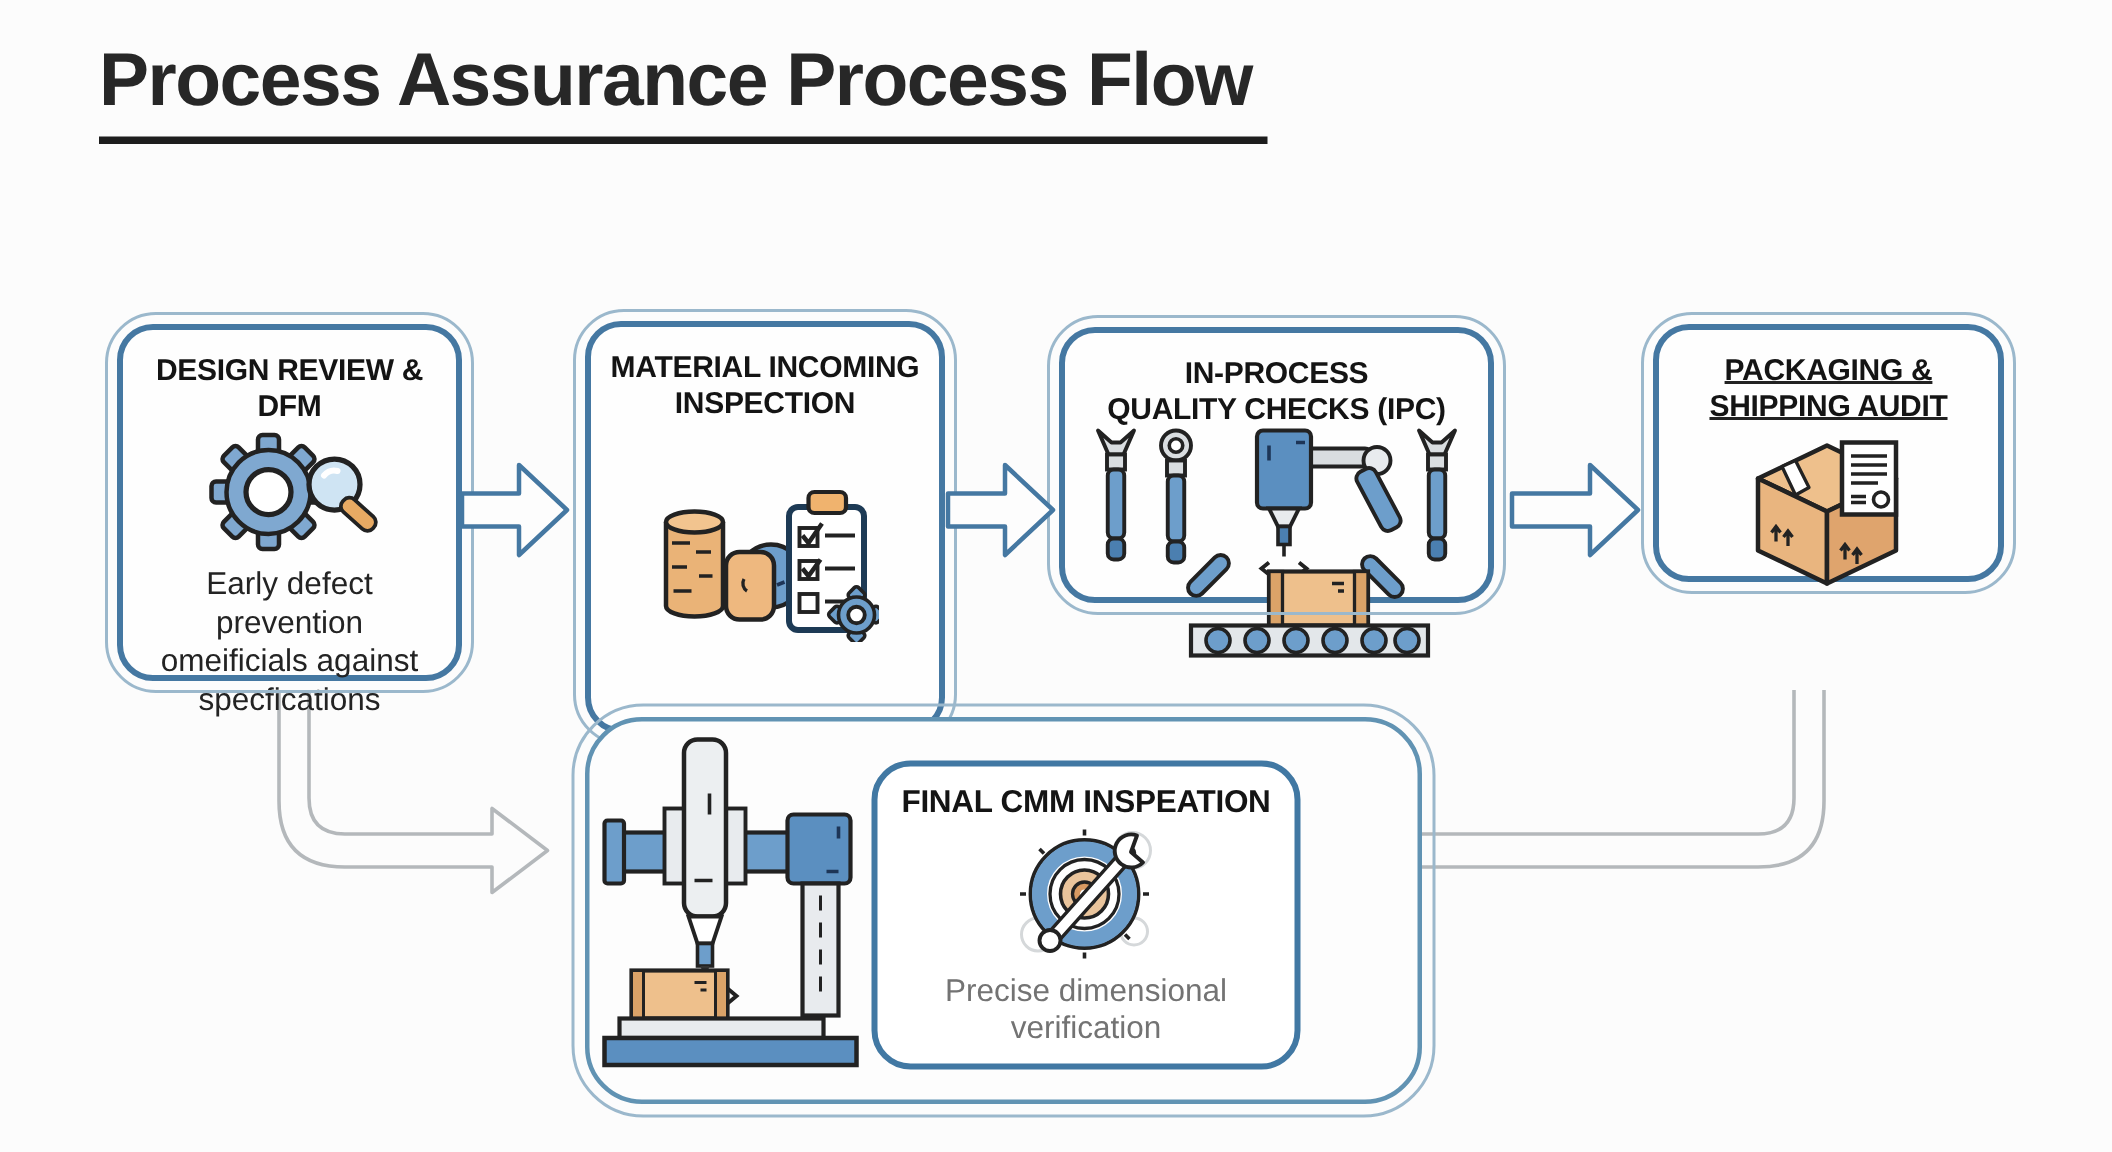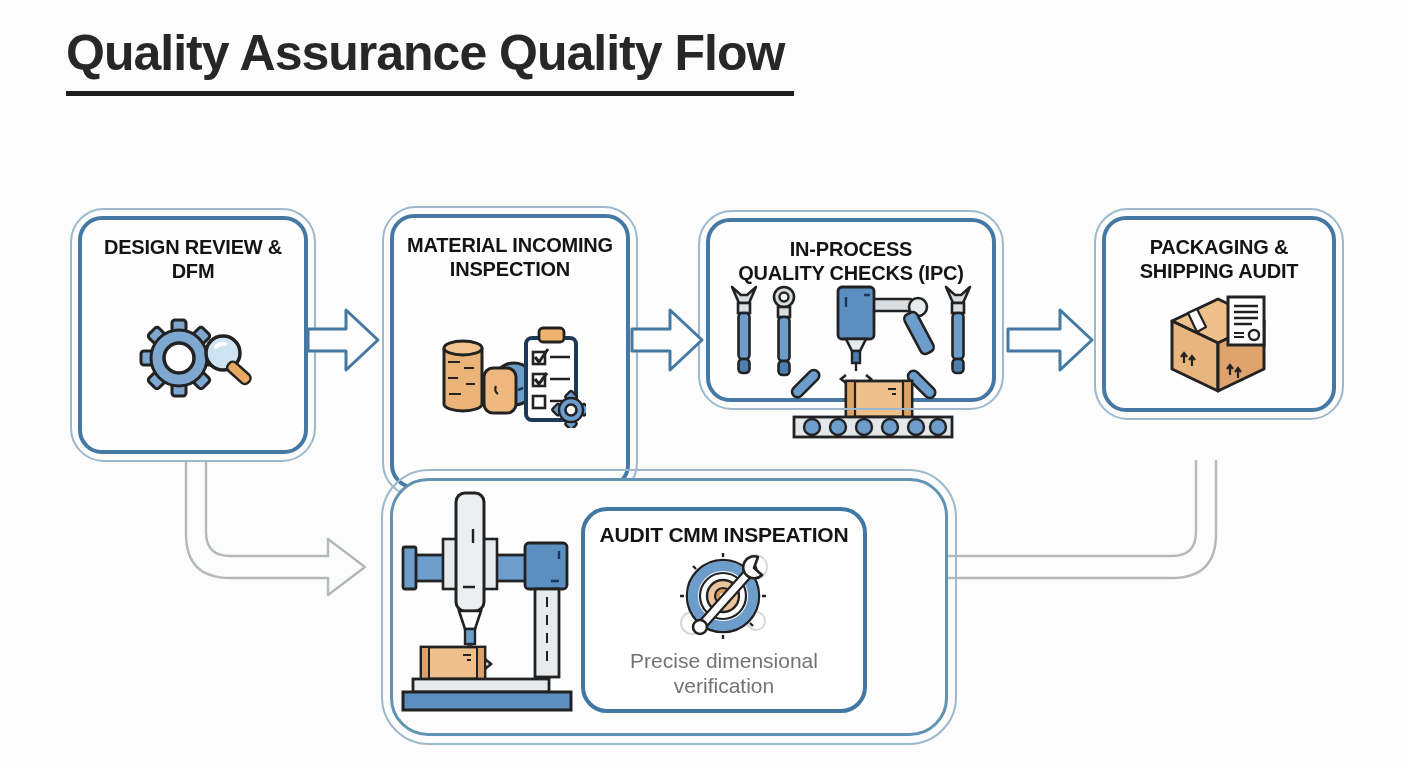--- a/index.html
+++ b/index.html
@@ -48,21 +48,21 @@
     padding:12px 8px 10px;
   }
   .final-title{font-weight:700;font-size:21px;color:#141414;letter-spacing:-0.2px;text-align:center;}
   .final-desc{font-size:21px;line-height:1.22;text-align:center;color:#737373;white-space:pre-line;}
 </style>
 </head>
 <body>
 
 <div class="canvas">
 
-  <h1 class="title">Quality Assurance Quality Flow</h1>
+  <h1 class="title">Process Assurance Process Flow</h1>
 
   <svg class="connectors" width="1408" height="768" viewBox="0 0 1408 768">
     <path d="M 186 460 L 186 534 Q 186 578 230 578 L 328 578 L 328 595 L 365 567 L 328 539 L 328 556 L 230 556 Q 206 556 206 532 L 206 460" fill="none" stroke="#b4b8bb" stroke-width="2.4" stroke-linejoin="round"></path>
     <path d="M 1216 460 L 1216 534 Q 1216 578 1172 578 L 924 578 L 924 595 L 887 567 L 924 539 L 924 556 L 1172 556 Q 1196 556 1196 532 L 1196 460" fill="none" stroke="#b4b8bb" stroke-width="2.4" stroke-linejoin="round"></path>
     <path d="M 508 452 L 508 480 M 537 452 L 537 480" fill="none" stroke="#7fa6bf" stroke-width="2.4"></path>
   </svg>
 
   <section class="card" style="left:78px;top:216px;width:230px;height:238px;">
     <span class="halo"></span>
     <div class="card-title">DESIGN REVIEW &amp; DFM</div>
@@ -78,20 +78,23 @@
           <rect x="19" y="60" width="14" height="14" rx="3" transform="rotate(-45 26 67)"></rect>
           <rect x="63" y="60" width="14" height="14" rx="3" transform="rotate(45 70 67)"></rect>
           <circle cx="48" cy="45" r="28"></circle>
         </g>
         <circle cx="48" cy="45" r="15" fill="#fff" stroke="#222" stroke-width="3.5"></circle>
         <circle cx="92" cy="40" r="17" fill="#cfe4f3" stroke="#222" stroke-width="3.5"></circle>
         <path d="M85 34 a9 9 0 0 1 9 -3" fill="none" stroke="#fff" stroke-width="4" stroke-linecap="round"></path>
         <rect x="98" y="50" width="27" height="11" rx="5" fill="#e8aa63" stroke="#222" stroke-width="2.5" transform="rotate(42 104 53)"></rect>
       </svg>
     </div>
+    <div class="card-desc">Early defect prevention
+omeificials against
+specfications</div>
   </section>
 
   <section class="card" style="left:390px;top:214px;width:240px;height:275px;">
     <span class="halo"></span>
     <div class="card-title">MATERIAL INCOMING
 INSPECTION</div>
     <div class="card-icon">
       <svg width="152" height="104" viewBox="0 0 152 104">
         <circle cx="80" cy="60" r="21" fill="#6d9ecb" stroke="#222" stroke-width="3"></circle>
         <path d="M72 52 l6 2 M84 66 l5 -2 M76 70 l3 3" stroke="#1d3557" stroke-width="2.5" fill="none"></path>
@@ -173,21 +176,21 @@
             <circle cx="118" cy="142" r="8"></circle>
             <circle cx="144" cy="142" r="8"></circle>
           <circle cx="170" cy="142" r="8"></circle>
             <circle cx="196" cy="142" r="8"></circle>
             <circle cx="218" cy="142" r="8"></circle>
         </g>
       </svg>
     </div>
   </section>
 
-  <section class="card" style="left:1102px;top:216px;width:234px;height:196px;">
+  <section class="card" style="left:1102px;top:216px;width:234px;height:172px;text-decoration:underline;">
     <span class="halo"></span>
     <div class="card-title">PACKAGING &amp;
 SHIPPING AUDIT</div>
     <div class="card-icon">
       <svg width="122" height="108" viewBox="0 0 122 108">
         <polygon points="14,36 60,14 106,36 60,58" fill="#eec08c" stroke="#222" stroke-width="3" stroke-linejoin="round"></polygon>
         <polygon points="14,36 60,58 60,106 14,84" fill="#e9b57f" stroke="#222" stroke-width="3" stroke-linejoin="round"></polygon>
         <polygon points="106,36 60,58 60,106 106,84" fill="#dfa46d" stroke="#222" stroke-width="3" stroke-linejoin="round"></polygon>
         <polygon points="30,28 39,24 48,42 39,47" fill="#fff" stroke="#222" stroke-width="2.2" stroke-linejoin="round"></polygon>
         <path d="M14 36 L37 47 M106 36 L83 47" stroke="#222" stroke-width="2.2" fill="none"></path>
@@ -233,21 +236,21 @@
       <path d="M148 108 v70" stroke="#222" stroke-width="2" stroke-dasharray="10 8"></path>
       <rect x="22" y="158" width="64" height="32" fill="#eec08c" stroke="#222" stroke-width="2.8"></rect>
       <rect x="22" y="158" width="8" height="32" fill="#dba368" stroke="#222" stroke-width="2"></rect>
       <rect x="78" y="158" width="8" height="32" fill="#dba368" stroke="#222" stroke-width="2"></rect>
       <path d="M64 166 h8 M68 171 h4" stroke="#222" stroke-width="2"></path>
       <rect x="14" y="190" width="136" height="13" fill="#e8ebee" stroke="#222" stroke-width="2.8"></rect>
       <rect x="4" y="203" width="168" height="18" fill="#5b8fc0" stroke="#222" stroke-width="3"></rect>
     </svg>
 
     <div class="final-card">
-      <div class="final-title">AUDIT CMM INSPEATION</div>
+      <div class="final-title">FINAL CMM INSPEATION</div>
       <div class="card-icon">
         <svg width="104" height="100" viewBox="0 0 104 100">
           <g fill="#fff" stroke="#d5d8da" stroke-width="2">
             <circle cx="83" cy="20" r="12"></circle>
               <circle cx="20" cy="76" r="11"></circle>
               <circle cx="84" cy="74" r="9"></circle>
           </g>
           <circle cx="51" cy="49" r="36" fill="#fff" stroke="#222" stroke-width="2.6"></circle>
           <circle cx="51" cy="49" r="30" fill="none" stroke="#6d9ecb" stroke-width="10"></circle>
           <circle cx="51" cy="49" r="23" fill="#fff" stroke="#222" stroke-width="2.2"></circle>

